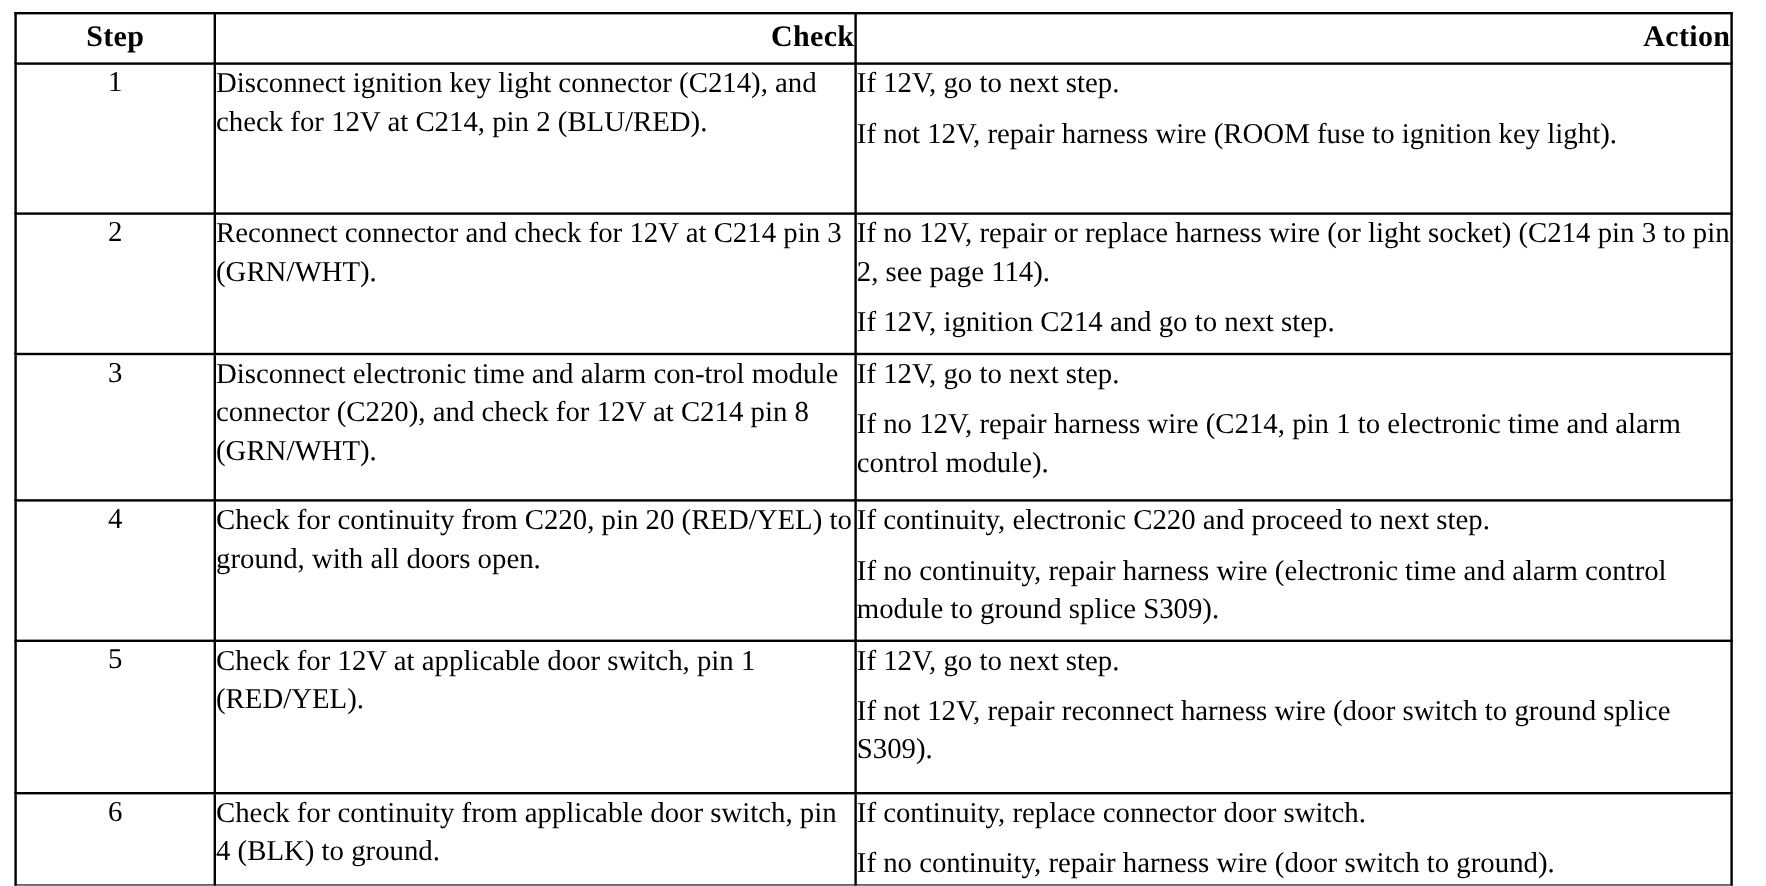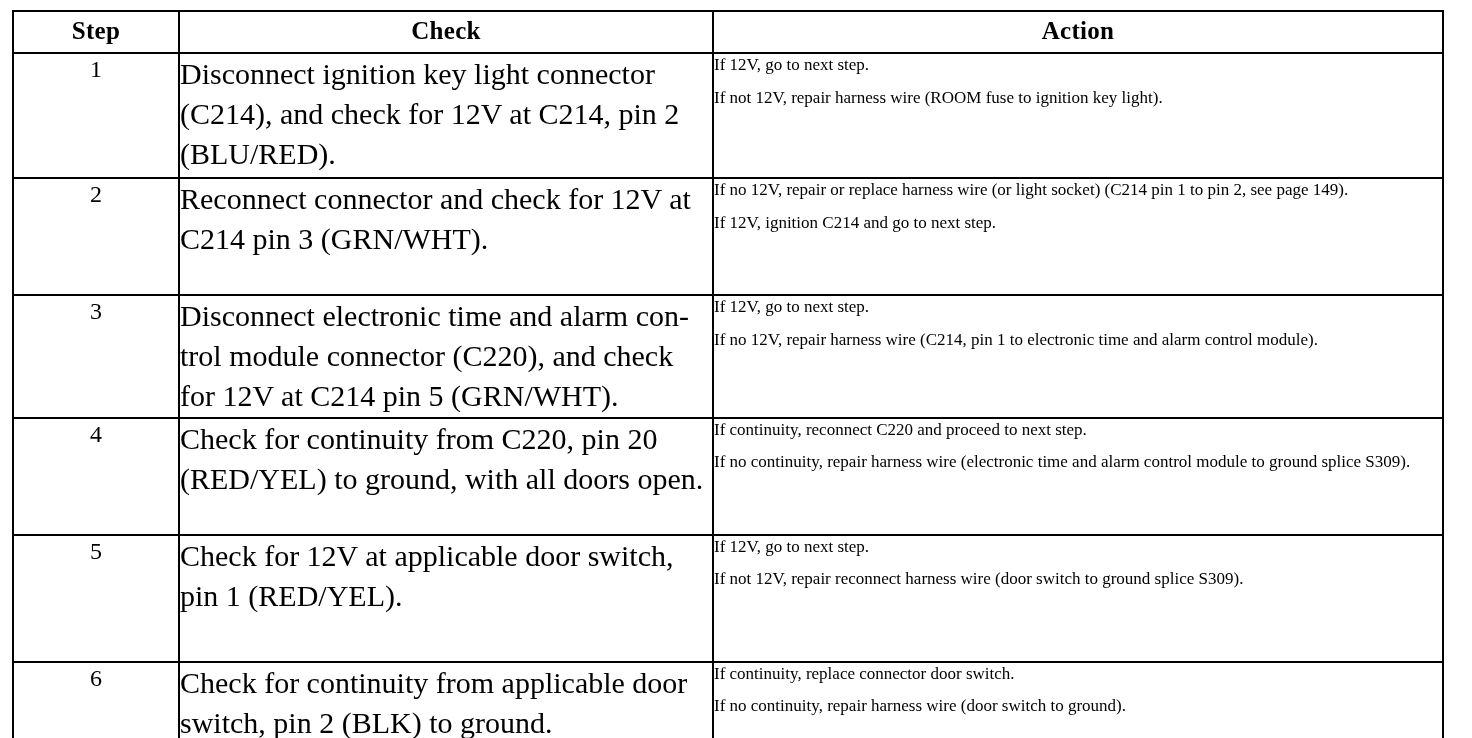--- a/index.html
+++ b/index.html
@@ -57,43 +57,43 @@
     border-bottom-width: 3px;
   }
   .hdr-step {
     text-align: center;
     font-weight: bold;
     font-size: 25px;
     line-height: 38px;
     letter-spacing: 0.3px;
   }
   .hdr-text {
-    text-align: center;
+    text-align: right;
     font-weight: bold;
     font-size: 25px;
     line-height: 38px;
     padding-left: 16px;
     letter-spacing: 0.3px;
   }
 
   
   td.step-cell {
     text-align: center;
     font-size: 24px;
     line-height: 1.32;
     padding-top: 12px;
   }
   td.check-cell {
     padding: 11px 12px 10px 16px;
-    font-size: 30px;
+    font-size: 24px;
     line-height: 1.34;
   }
   td.action-cell {
     padding: 11px 10px 10px 14px;
-    font-size: 17px;
+    font-size: 24px;
     line-height: 1.34;
   }
 
   .para { margin: 0 0 10px 0; }
   .para:last-child { margin-bottom: 0; }
 
   
   tr.r1 td { height: 123px; }
   tr.r2 td { height: 115px; }
   tr.r3 td { height: 120px; }
@@ -131,62 +131,62 @@
             <p class="para">If not 12V, repair harness wire (ROOM fuse to ignition key light).</p>
           </td>
         </tr>
 
         <tr class="r2">
           <td class="step-cell">2</td>
           <td class="check-cell">
             <p class="para">Reconnect connector and check for 12V at C214 pin 3 (GRN/WHT).</p>
           </td>
           <td class="action-cell">
-            <p class="para">If no 12V, repair or replace harness wire (or light socket) (C214 pin 1 to pin 2, see page 149).</p>
+            <p class="para">If no 12V, repair or replace harness wire (or light socket) (C214 pin 3 to pin 2, see page 114).</p>
             <p class="para">If 12V, ignition C214 and go to next step.</p>
           </td>
         </tr>
 
         <tr class="r3">
           <td class="step-cell">3</td>
           <td class="check-cell">
-            <p class="para">Disconnect electronic time and alarm con-trol module connector (C220), and check for 12V at C214 pin 5 (GRN/WHT).</p>
+            <p class="para">Disconnect electronic time and alarm con-trol module connector (C220), and check for 12V at C214 pin 8 (GRN/WHT).</p>
           </td>
           <td class="action-cell">
             <p class="para">If 12V, go to next step.</p>
             <p class="para">If no 12V, repair harness wire (C214, pin 1 to electronic time and alarm control module).</p>
           </td>
         </tr>
 
         <tr class="r4">
           <td class="step-cell">4</td>
           <td class="check-cell">
             <p class="para">Check for continuity from C220, pin 20 (RED/YEL) to ground, with all doors open.</p>
           </td>
           <td class="action-cell">
-            <p class="para">If continuity, reconnect C220 and proceed to next step.</p>
+            <p class="para">If continuity, electronic C220 and proceed to next step.</p>
             <p class="para">If no continuity, repair harness wire (electronic time and alarm control module to ground splice S309).</p>
           </td>
         </tr>
 
         <tr class="r5">
           <td class="step-cell">5</td>
           <td class="check-cell">
             <p class="para">Check for 12V at applicable door switch, pin 1 (RED/YEL).</p>
           </td>
           <td class="action-cell">
             <p class="para">If 12V, go to next step.</p>
             <p class="para">If not 12V, repair reconnect harness wire (door switch to ground splice S309).</p>
           </td>
         </tr>
 
         <tr class="r6">
           <td class="step-cell">6</td>
           <td class="check-cell">
-            <p class="para">Check for continuity from applicable door switch, pin 2 (BLK) to ground.</p>
+            <p class="para">Check for continuity from applicable door switch, pin 4 (BLK) to ground.</p>
           </td>
           <td class="action-cell">
             <p class="para">If continuity, replace connector door switch.</p>
             <p class="para">If no continuity, repair harness wire (door switch to ground).</p>
           </td>
         </tr>
 
       </tbody>
     </table>
   </div>

